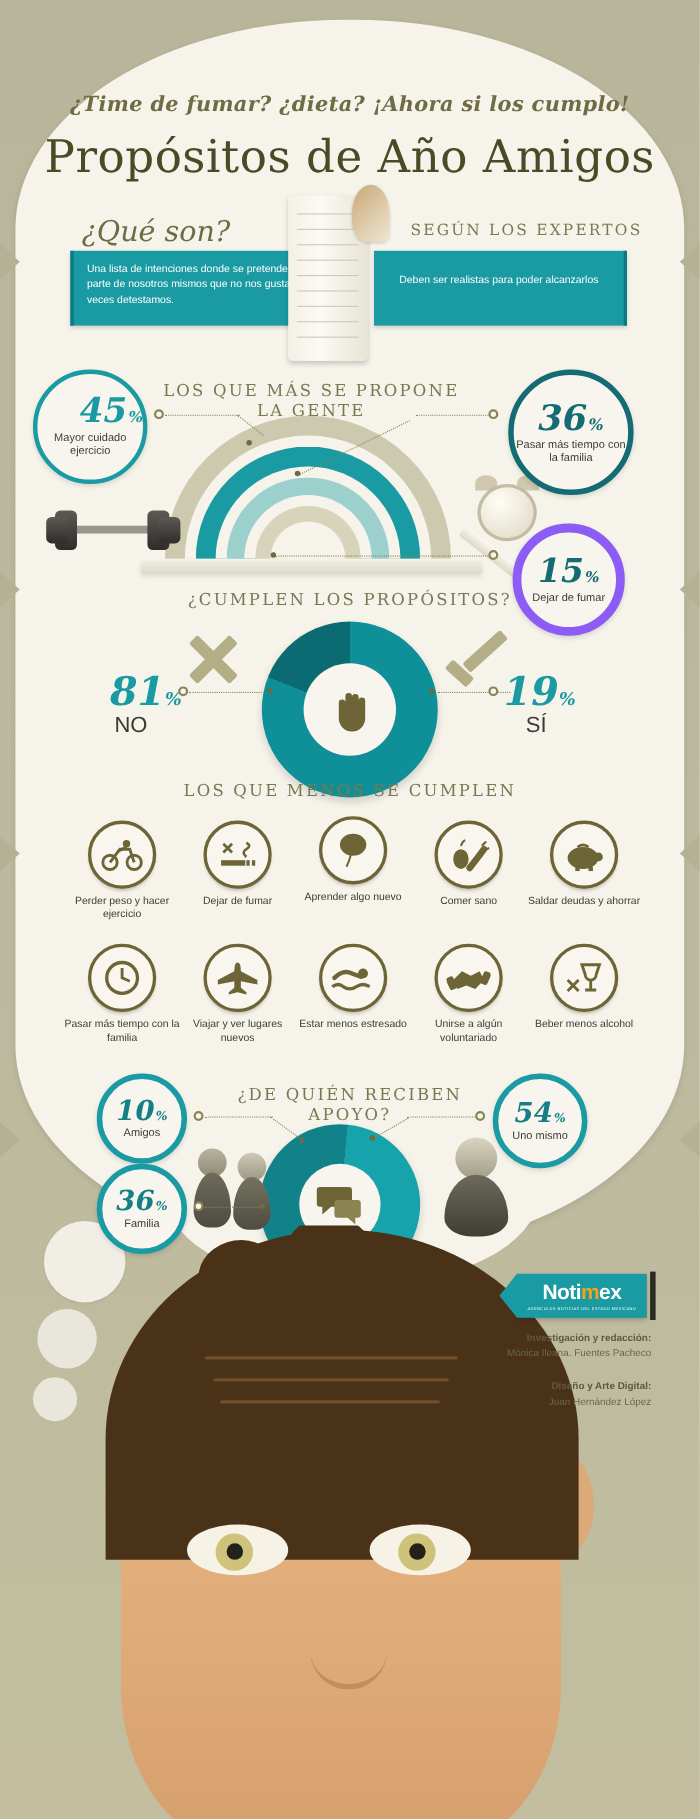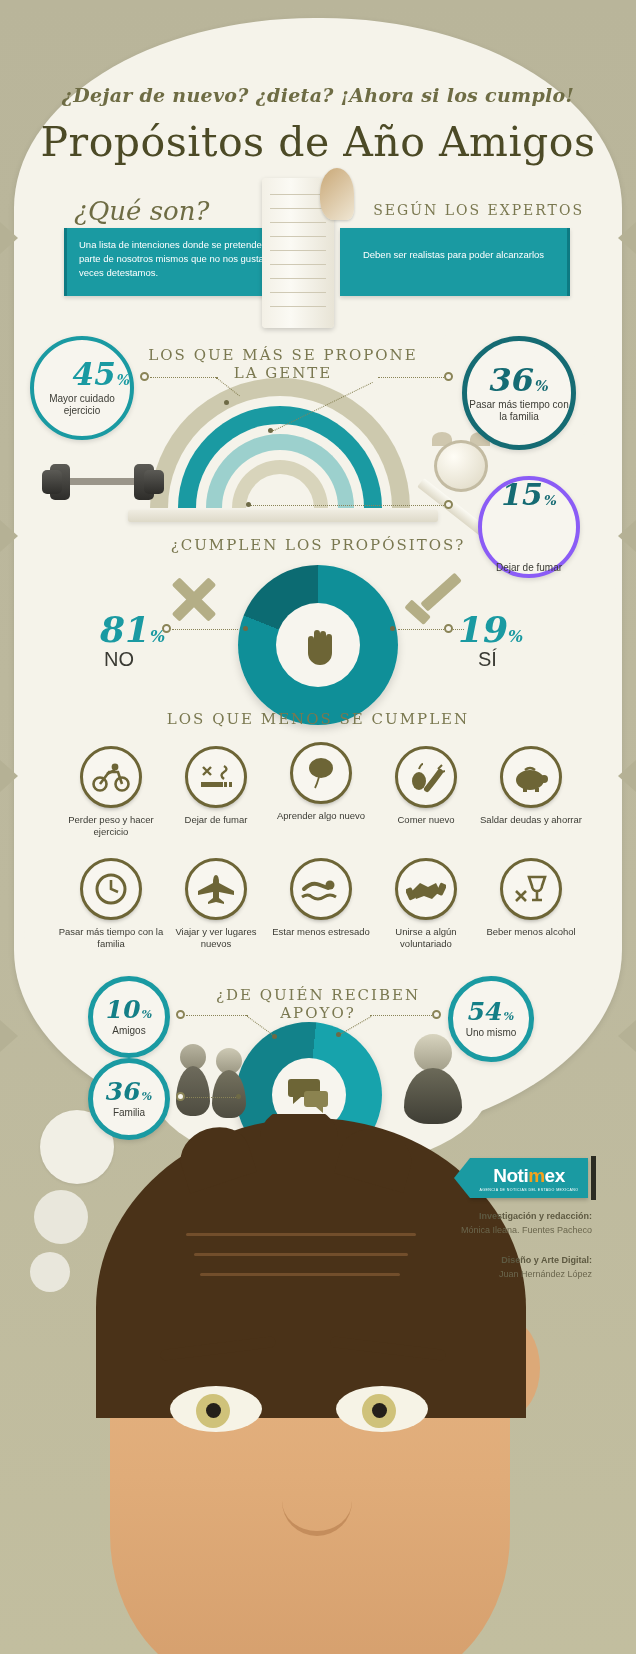--- a/index.html
+++ b/index.html
@@ -103,21 +103,21 @@
     font-family:"DejaVu Serif", serif; font-style:italic; font-weight:bold;
     line-height:1;
   }
   .stat .pct { font-size:.45em; font-style:italic; margin-left:1px; }
   .stat .lbl { font-size:10px; color:#3c3c35; line-height:1.2; margin-top:3px; }
 
   .s45 { left:30px;  top:336px; width:104px; height:104px; border:4px solid #1a9aa2;align-items:flex-end; }
   .s45 .num { font-size:31px; color:#1a9aa2; }
   .s36a{ left:462px; top:336px; width:114px; height:114px; border:5px solid #156b73; }
   .s36a .num { font-size:32px; color:#156b73; }
-  .s15 { left:478px; top:476px; width:102px; height:102px; border:4px solid #8b5cf6;justify-content:space-between; }
+  .s15 { left:466px; top:476px; width:102px; height:102px; border:8px solid #8b5cf6; }
   .s15 .num { font-size:30px; color:#156b73; }
 
   .s10 { left:88px;  top:976px; width:82px;  height:82px;  border:5px solid #1a9aa2; }
   .s10 .num { font-size:25px; color:#147f87; }
   .s36b{ left:88px;  top:1058px; width:82px; height:82px; border:5px solid #1a9aa2; }
   .s36b .num { font-size:25px; color:#147f87; }
   .s54 { left:448px; top:976px; width:86px;  height:86px;  border:5px solid #1a9aa2; }
   .s54 .num { font-size:25px; color:#147f87; }
 
   
@@ -262,21 +262,21 @@
 <div class="notch r" style="top:520px;"></div>
 <div class="notch l" style="top:760px;"></div>
 <div class="notch r" style="top:760px;"></div>
 <div class="notch l" style="top:1020px;"></div>
 <div class="notch r" style="top:1020px;"></div>
 
 <div class="bub" style="left:40px; top:1110px; width:74px; height:74px;"></div>
 <div class="bub2" style="left:34px; top:1190px; width:54px; height:54px;"></div>
 <div class="bub2" style="left:30px; top:1252px; width:40px; height:40px;"></div>
 
-<div class="kicker script">¿Dejar de nuevo?  ¿dieta?  ¡Ahora si  los cumplo!</div>
+<div class="kicker script">¿Time de fumar?  ¿dieta?  ¡Ahora si  los cumplo!</div>
 <div class="headline">Propósitos de Año Amigos</div>
 
 <div class="quesson script">¿Qué son?</div>
 <div class="segun sechead">SEGÚN LOS EXPERTOS</div>
 
 <div class="tealbox left">
   <span>Una lista de intenciones donde se pretende borrar esa parte de nosotros mismos que no nos gusta y que a veces detestamos.</span>
 </div>
 <div class="tealbox right">
   <span>Deben ser realistas para poder alcanzarlos</span>
@@ -427,21 +427,21 @@
 </div>
 <div class="icell" style="left:373px; top:746px;">
   <div class="iring">
     <svg width="38" height="32" viewBox="0 0 38 32">
         <ellipse cx="12" cy="20" rx="7" ry="9" fill="#6d6536"></ellipse>
         <path d="M12 8 q2 -5 4 -5" stroke="#6d6536" stroke-width="2" fill="none"></path>
         <path d="M20 28 q8 -10 13 -17" stroke="#6d6536" stroke-width="6" stroke-linecap="round" fill="none"></path>
         <path d="M31 8 l4 -4 M33 12 l5 -2" stroke="#6d6536" stroke-width="2"></path>
       </svg>
   </div>
-  <div class="icap">Comer nuevo</div>
+  <div class="icap">Comer sano</div>
 </div>
 <div class="icell" style="left:478px; top:746px;">
   <div class="iring">
     <svg width="40" height="30" viewBox="0 0 40 30">
         <ellipse cx="19" cy="18" rx="14" ry="10" fill="#6d6536"></ellipse>
         <path d="M14 8 q5 -4 10 0" stroke="#6d6536" stroke-width="2.4" fill="none"></path>
         <ellipse cx="33" cy="17" rx="4" ry="4" fill="#6d6536"></ellipse>
         <rect x="12" y="26" width="4" height="4" fill="#6d6536"></rect>
         <rect x="24" y="26" width="4" height="4" fill="#6d6536"></rect>
       </svg>

